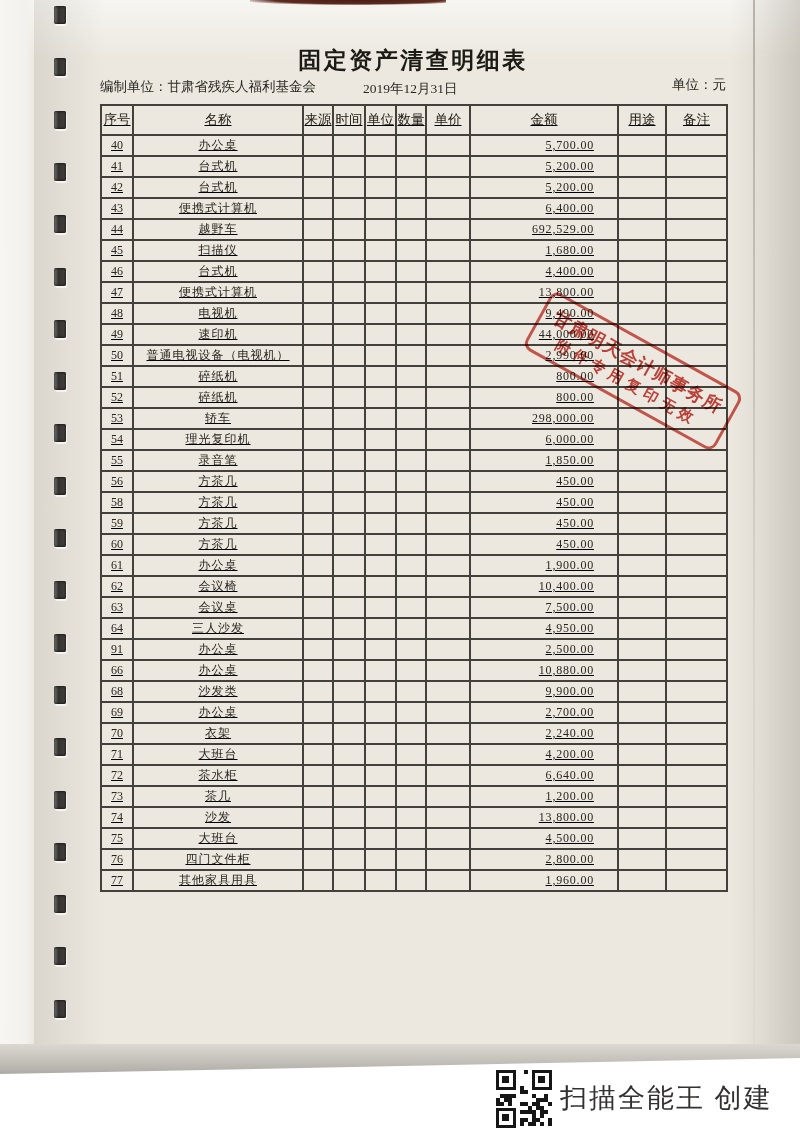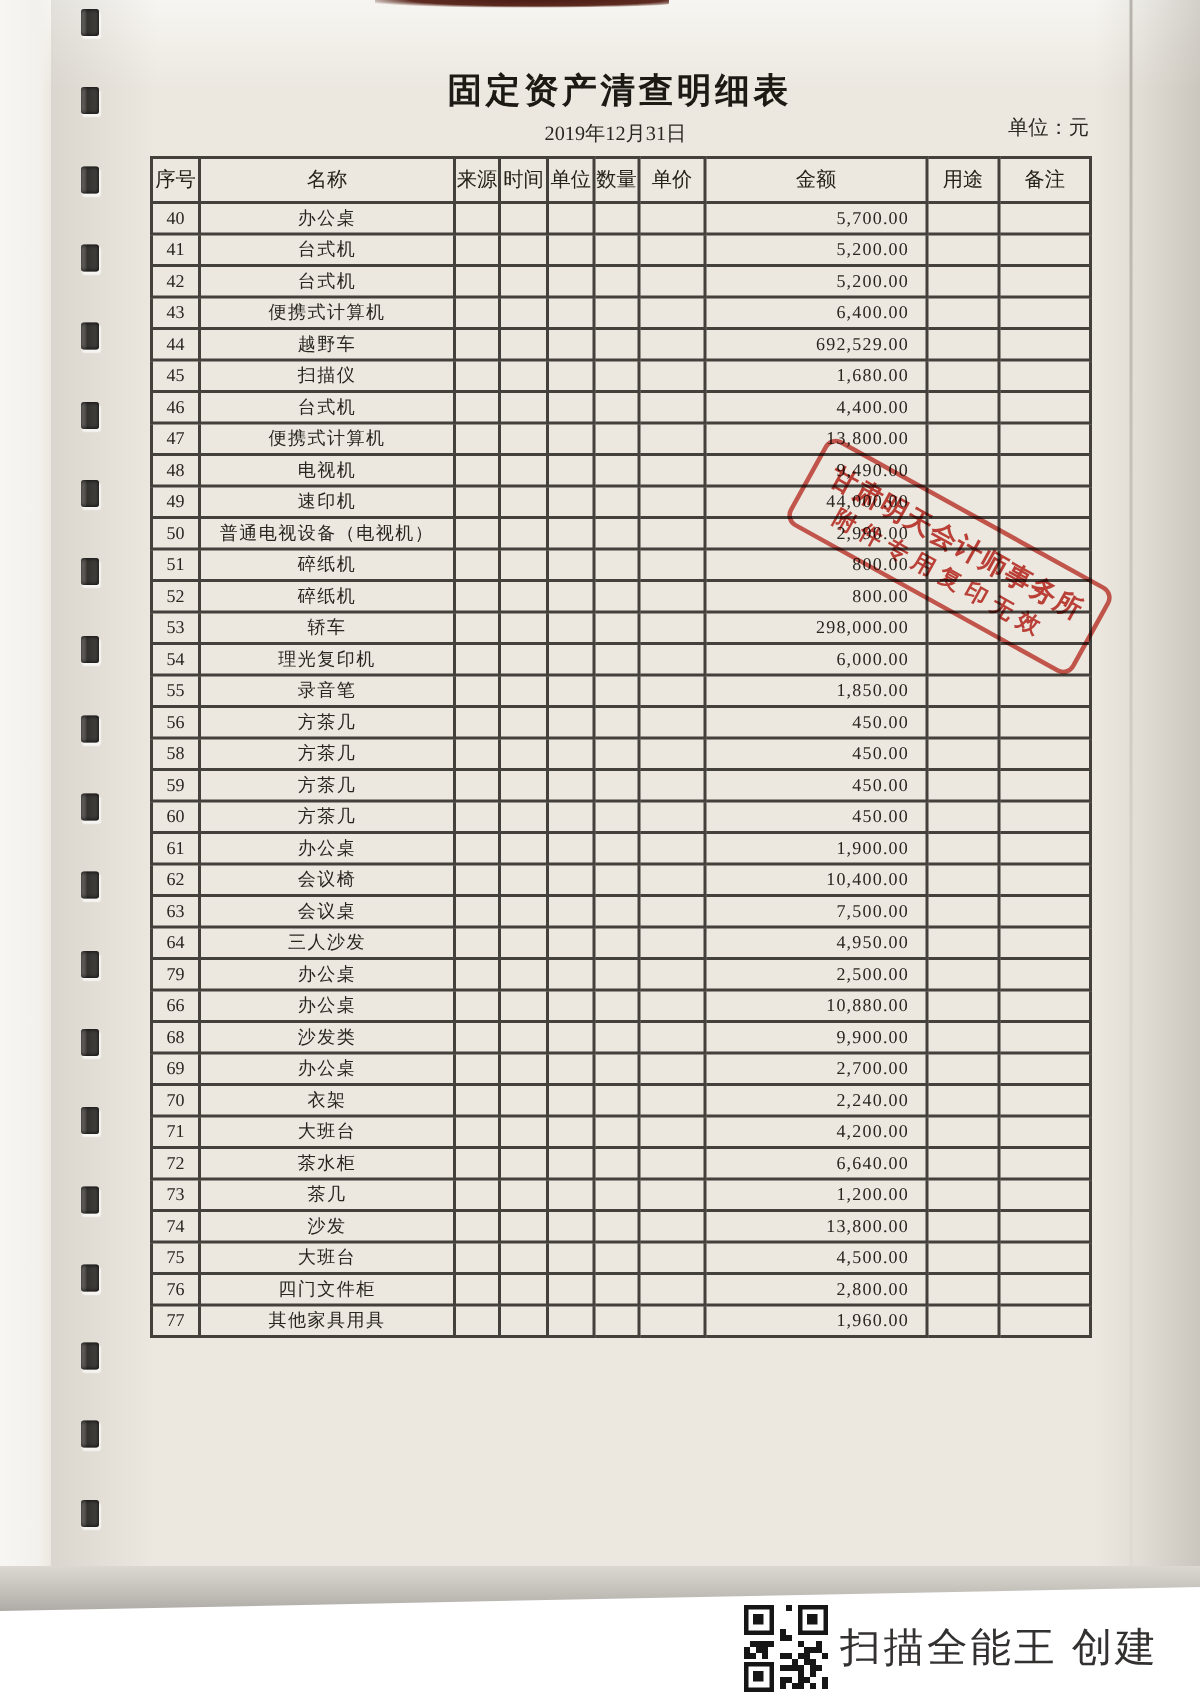--- a/index.html
+++ b/index.html
@@ -36,27 +36,27 @@
 
   
   .doc-title { position:absolute; left:413px; top:45px; transform:translateX(-50%);
     font-size:23px; font-weight:bold; letter-spacing:2.5px; color:#1d1a16; white-space:nowrap; }
   .meta-prepared { position:absolute; left:100px; top:78px; font-size:13.5px; color:#2a2722; white-space:nowrap; }
   .meta-date { position:absolute; left:363px; top:80px; font-size:13.5px; color:#2a2722; white-space:nowrap; }
   .meta-unit { position:absolute; left:672px; top:76px; font-size:13.5px; color:#2a2722; white-space:nowrap; }
 
   
   table.assets { position:absolute; left:100px; top:104px; width:626px;
-    border-collapse:collapse; table-layout:fixed; }
+    border-collapse:collapse; table-layout:fixed;text-decoration:underline; }
   table.assets th, table.assets td { border:2px solid #44403b; overflow:hidden; white-space:nowrap; }
   table.assets th { height:30px; font-size:13.5px; font-weight:normal; color:#242118; text-align:center; }
   table.assets td { height:21px; font-size:12px; color:#29261f; }
   td.c-no { text-align:center; }
   td.c-name { text-align:center; letter-spacing:1px; }
-  td.c-amt { text-align:right; padding-right:11px; font-size:12.5px; letter-spacing:0.8px; }
+  td.c-amt { text-align:right; padding-right:23px; font-size:12.5px; letter-spacing:0.8px; }
 
   
   .stamp { position:absolute; left:524px; top:338px; width:218px; height:66px;
     transform:rotate(29deg);
     border:3.5px solid rgba(198,52,42,0.80); border-radius:9px;
     display:flex; flex-direction:column; justify-content:center; align-items:center;
     color:rgba(193,44,35,0.88); mix-blend-mode:multiply;
     font-family:"Liberation Serif","DejaVu Serif",serif; }
   .stamp .l1 { font-size:18px; font-weight:bold; letter-spacing:1px; white-space:nowrap; }
   .stamp .l2 { font-size:15px; font-weight:bold; letter-spacing:5px; margin-top:2px; white-space:nowrap; }
@@ -100,20 +100,21 @@
         <div class="hole" style="top: 738.2px;"></div>
         <div class="hole" style="top: 790.5px;"></div>
         <div class="hole" style="top: 842.8px;"></div>
         <div class="hole" style="top: 895.1px;"></div>
         <div class="hole" style="top: 947.4px;"></div>
         <div class="hole" style="top: 999.7px;"></div>
         <div class="hole" style="top: 1052px;"></div>
       </div>
 
     <div class="doc-title">固定资产清查明细表</div>
+    <div class="meta-prepared"><span>编制单位：</span><span>甘肃省残疾人福利基金会</span></div>
     <div class="meta-date">2019年12月31日</div>
     <div class="meta-unit">单位：元</div>
 
     <table class="assets">
       <colgroup>
         <col style="width:32px">
           <col style="width:170px">
           <col style="width:30px">
         <col style="width:32px">
           <col style="width:31px">
@@ -420,21 +421,21 @@
             <td class="c-src"></td>
             <td class="c-time"></td>
             <td class="c-unit"></td>
             <td class="c-qty"></td>
             <td class="c-price"></td>
             <td class="c-amt">4,950.00</td>
             <td class="c-use"></td>
             <td class="c-note"></td>
           </tr>
           <tr>
-            <td class="c-no">79</td>
+            <td class="c-no">91</td>
             <td class="c-name">办公桌</td>
             <td class="c-src"></td>
             <td class="c-time"></td>
             <td class="c-unit"></td>
             <td class="c-qty"></td>
             <td class="c-price"></td>
             <td class="c-amt">2,500.00</td>
             <td class="c-use"></td>
             <td class="c-note"></td>
           </tr>

